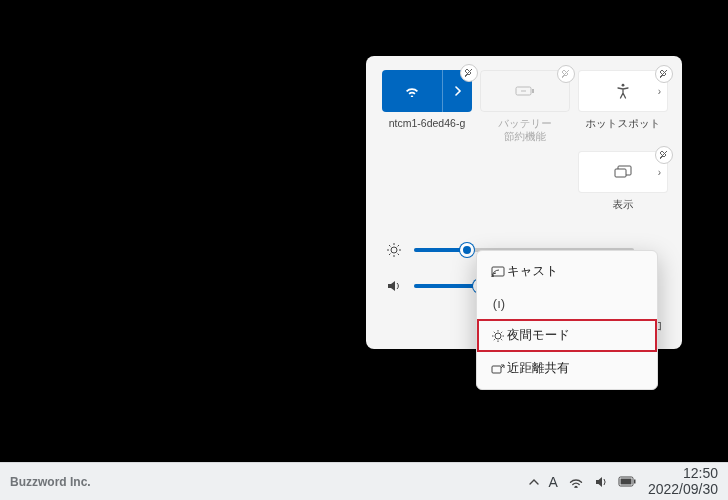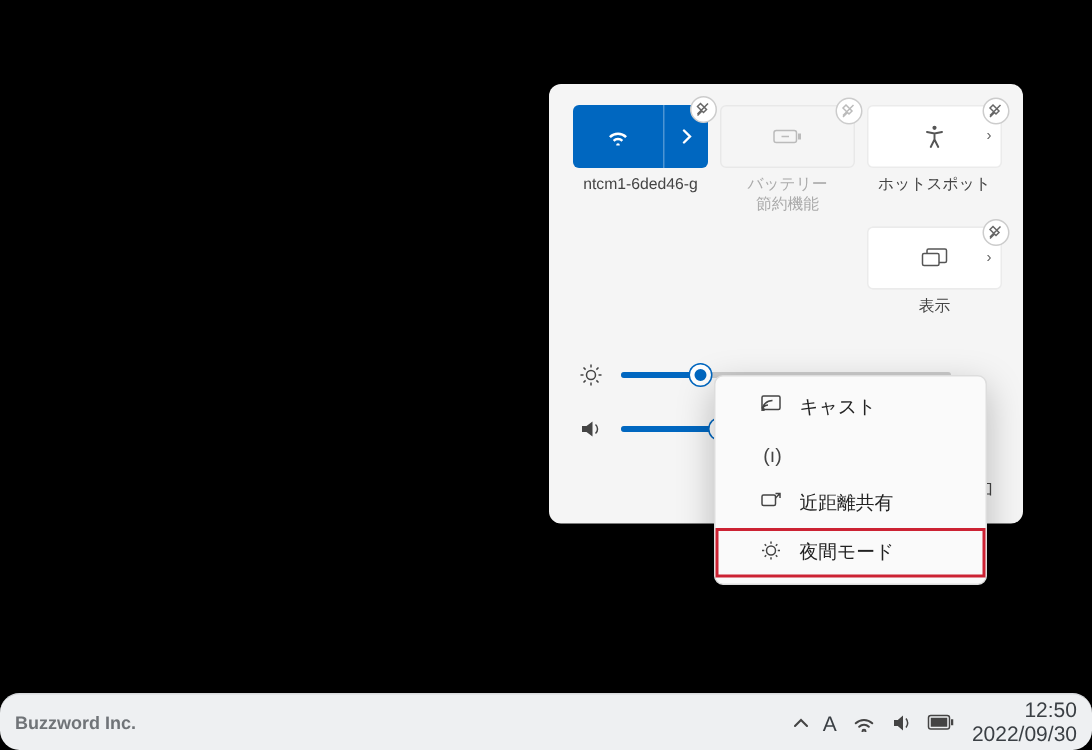--- a/index.html
+++ b/index.html
@@ -62,30 +62,30 @@
   position: absolute;
   top: 250px; left: 476px;
   width: 182px;
   background: #fafafa;
   border: 1px solid #ddd;
   border-radius: 6px;
   padding: 4px 0;
   box-shadow: 0 8px 24px rgba(0,0,0,0.25);
 }
 .cm-item {
-  display: flex; align-items: flex-start; gap: 10px;
-  padding: 8px 30px; font-size: 12.5px; color: #222; cursor: pointer;
+  display: flex; align-items: center; gap: 0;
+  padding: 8px 14px; font-size: 12.5px; color: #222; cursor: pointer;
 }
 .cm-item.highlight { outline: 2px solid #c23; outline-offset: -2px; }
 .cm-icon { width: 16px; text-align: center; font-size: 13px; color: #444; }
 .taskbar {
   position: absolute; left:0; right:0; bottom:0; height: 38px;
   background: #eef0f2; border-top: 1px solid #d8dadd;
   display: flex; align-items: center; padding: 0 10px;
-  color: #3a3f44; font-size: 12px; border-radius: 13px;
+  color: #3a3f44; font-size: 12px;
 }
 .taskbar .brand { font-weight: 600; color: #707478; }
 .taskbar .spacer { flex: 1; }
 .tray { display:flex; align-items:center; gap: 10px; font-size: 13px; }
 .tray .glyph { font-size: 14px; }
 .clock { text-align: right; line-height: 1.1; font-size: 14px; margin-left: 12px; }
 svg { display: block; }
 </style>
 </head>
 <body>
@@ -221,40 +221,40 @@
           <rect x="1" y="1" width="12" height="9" rx="1" stroke="#444" fill="none"></rect>
           <path d="M1 11a4 4 0 014-4M1 11a7 7 0 017-7" stroke="#444" fill="none"></path>
           <circle cx="2" cy="10" r="1" fill="#444"></circle>
         </svg>
     </span>
     <span>キャスト</span>
   </div>
   <div class="cm-item">
     <span class="cm-icon">(ı)</span>
   </div>
-  <div class="cm-item">
-    <span class="cm-icon">
-      <svg width="14" height="12" viewBox="0 0 14 12">
-          <rect x="1" y="3" width="9" height="7" rx="1" stroke="#444" fill="none"></rect>
-          <path d="M10 5l3-3M10 2h3v3" stroke="#444" fill="none"></path>
-        </svg>
-    </span>
-    <span>近距離共有</span>
-  </div>
   <div class="cm-item highlight">
     <span class="cm-icon">
       <svg width="14" height="14" viewBox="0 0 14 14">
           <circle cx="7" cy="7" r="3" stroke="#444" fill="none"></circle>
           <g stroke="#444">
             <path d="M7 1v1.5M7 11.5V13M1 7h1.5M11.5 7H13M2.8 2.8l1 1M10.2 10.2l1 1M11.2 2.8l-1 1M3.8 10.2l-1 1"></path>
           </g>
         </svg>
     </span>
     <span>夜間モード</span>
   </div>
+  <div class="cm-item">
+    <span class="cm-icon">
+      <svg width="14" height="12" viewBox="0 0 14 12">
+          <rect x="1" y="3" width="9" height="7" rx="1" stroke="#444" fill="none"></rect>
+          <path d="M10 5l3-3M10 2h3v3" stroke="#444" fill="none"></path>
+        </svg>
+    </span>
+    <span>近距離共有</span>
+  </div>
 </div>
 
 <div class="taskbar">
   <span class="brand">Buzzword Inc.</span>
   <span class="spacer"></span>
   <div class="tray">
     <span class="glyph">
       <svg width="10" height="8" viewBox="0 0 10 8">
           <path d="M1 6l4-4 4 4" stroke="#444" stroke-width="1.4" fill="none" stroke-linecap="round"></path>
         </svg>

